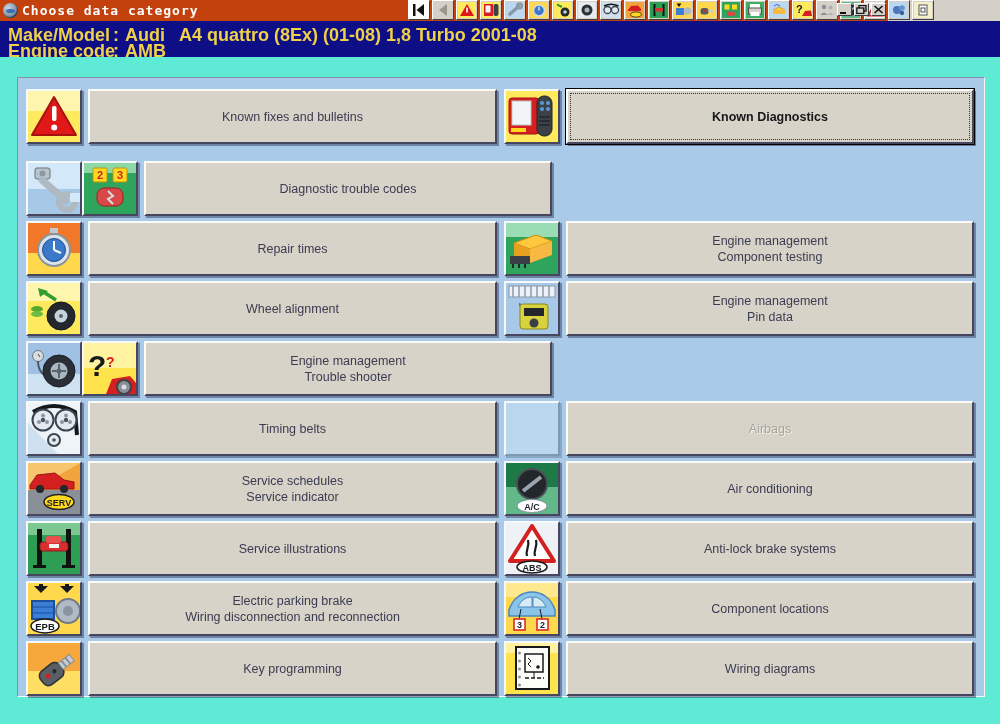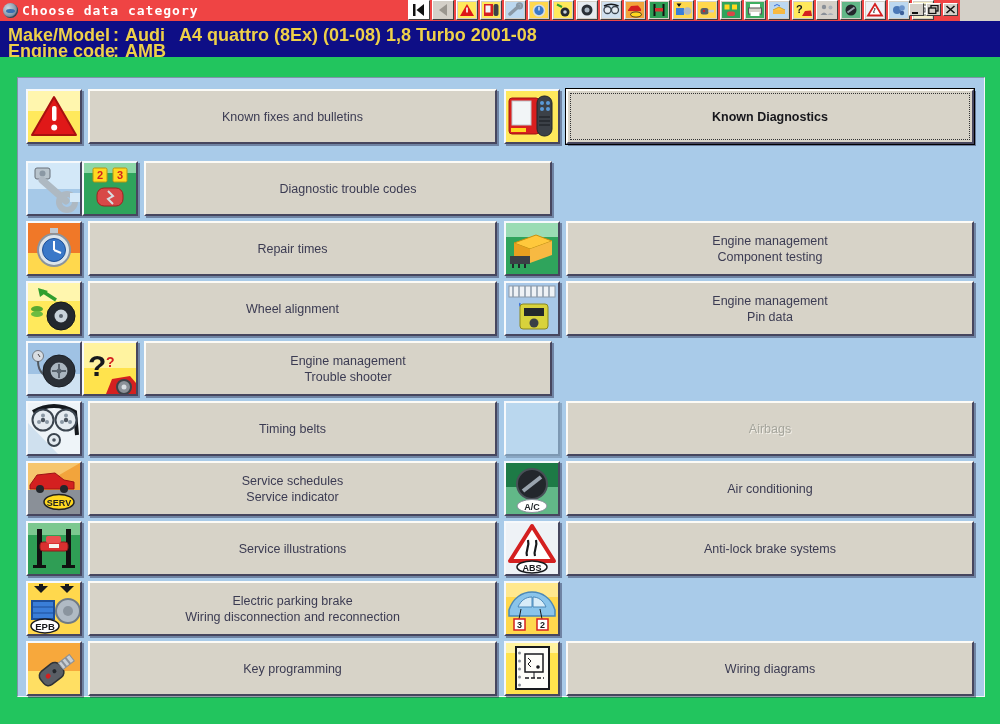--- a/index.html
+++ b/index.html
@@ -1,21 +1,21 @@
 <!DOCTYPE html>
 <html><head>
 <meta charset="utf-8">
 <style>
   * { margin:0; padding:0; box-sizing:border-box; }
   html,body { width:1000px; height:724px; overflow:hidden;
     font-family:"Liberation Sans", sans-serif; background:#d4d0c8; }
 
   
-  .titlebar { position:absolute; left:0; top:0; width:960px; height:21px;
-    background:#ef4444; }
+  .titlebar { position:absolute; left:0; top:0; width:888px; height:21px;
+    background:#c2410c; }
   .app-icon { position:absolute; left:3px; top:3px; width:15px; height:15px;
     border-radius:50%; background:radial-gradient(circle at 5px 5px,#cdd6dd,#7d93a8 60%,#44576b);
     box-shadow:inset -1px -1px 1px #303c48; }
   .app-icon:after { content:""; position:absolute; left:3px; top:6px; width:9px; height:4px;
     background:#3a6fb0; border-radius:50%; }
   .title-text { position:absolute; left:22px; top:3px; color:#ffffff;
     font-family:"DejaVu Sans Mono", monospace; font-weight:bold; font-size:13px;
     letter-spacing:1px; white-space:nowrap; }
 
   
@@ -38,21 +38,21 @@
   .vehicle-header { position:absolute; left:0; top:21px; width:1000px; height:36px;
     background:#0e0e86; color:#eed049; font-weight:bold; font-size:18px; }
   .vh-row { position:absolute; left:8px; white-space:nowrap; }
   .vh-row.r1 { top:4px; }  .vh-row.r2 { top:20px; }
   .vh-label { display:inline-block; width:105px; }
   .vh-colon { display:inline-block; width:12px; }
   .vh-model { margin-left:14px; }
 
   
   .main-bg { position:absolute; left:0; top:57px; width:1000px; height:667px;
-    background:#22c55e; }
+    background:#5eead4; }
   .panel { position:absolute; left:17px; top:20px; width:968px; height:620px;
     background:#a9cbe9;
     border-top:1px solid #7f94a8; border-left:1px solid #7f94a8;
     border-right:1px solid #f4f7fa; border-bottom:1px solid #f4f7fa;
     padding:11px 0 0 8px; }
   .row { display:flex; height:55px; margin-bottom:5px; }
   .row.first { margin-bottom:17px; }
 
   .tile { width:56px; height:55px; background:#ffe95c; flex:none;
     border-top:2px solid #f6f9fc; border-left:2px solid #f6f9fc;
@@ -589,20 +589,24 @@
             <path d="M12 24 C15 17 20 14 26 14 L26 24 Z" fill="#d8ecf8" stroke="#4a88b8"></path>
             <path d="M40 24 C37 17 32 14 27 14 L27 24 Z" fill="#d8ecf8" stroke="#4a88b8"></path>
             <line x1="13" y1="36" x2="15" y2="26" stroke="#17191c"></line>
             <line x1="36" y1="36" x2="34" y2="26" stroke="#17191c"></line>
             <rect x="8" y="36" width="11" height="11" fill="#fff" stroke="#d42020" stroke-width="1.5"></rect>
             <text x="13.5" y="45" font-size="9" font-weight="bold" fill="#17191c" text-anchor="middle" font-family="Liberation Sans,sans-serif">3</text>
             <rect x="31" y="36" width="11" height="11" fill="#fff" stroke="#d42020" stroke-width="1.5"></rect>
             <text x="36.5" y="45" font-size="9" font-weight="bold" fill="#17191c" text-anchor="middle" font-family="Liberation Sans,sans-serif">2</text>
           </svg>
     </div>
+    <button class="cat w-right">
+      <span>Component locations</span>
+          <span></span>
+    </button>
   </div>
 
   <div class="row">
     <div class="tile">
       <svg viewBox="0 0 52 51">
             <rect width="52" height="51" fill="#f7a83c"></rect>
             <rect y="28" width="52" height="23" fill="#ffdf63"></rect>
             <g transform="rotate(-38 26 26)">
               <rect x="9" y="20" width="24" height="17" rx="6" fill="#5a5f66" stroke="#2e3236" stroke-width="1.5"></rect>
               <circle cx="17" cy="28" r="2.5" fill="#d42020"></circle>

